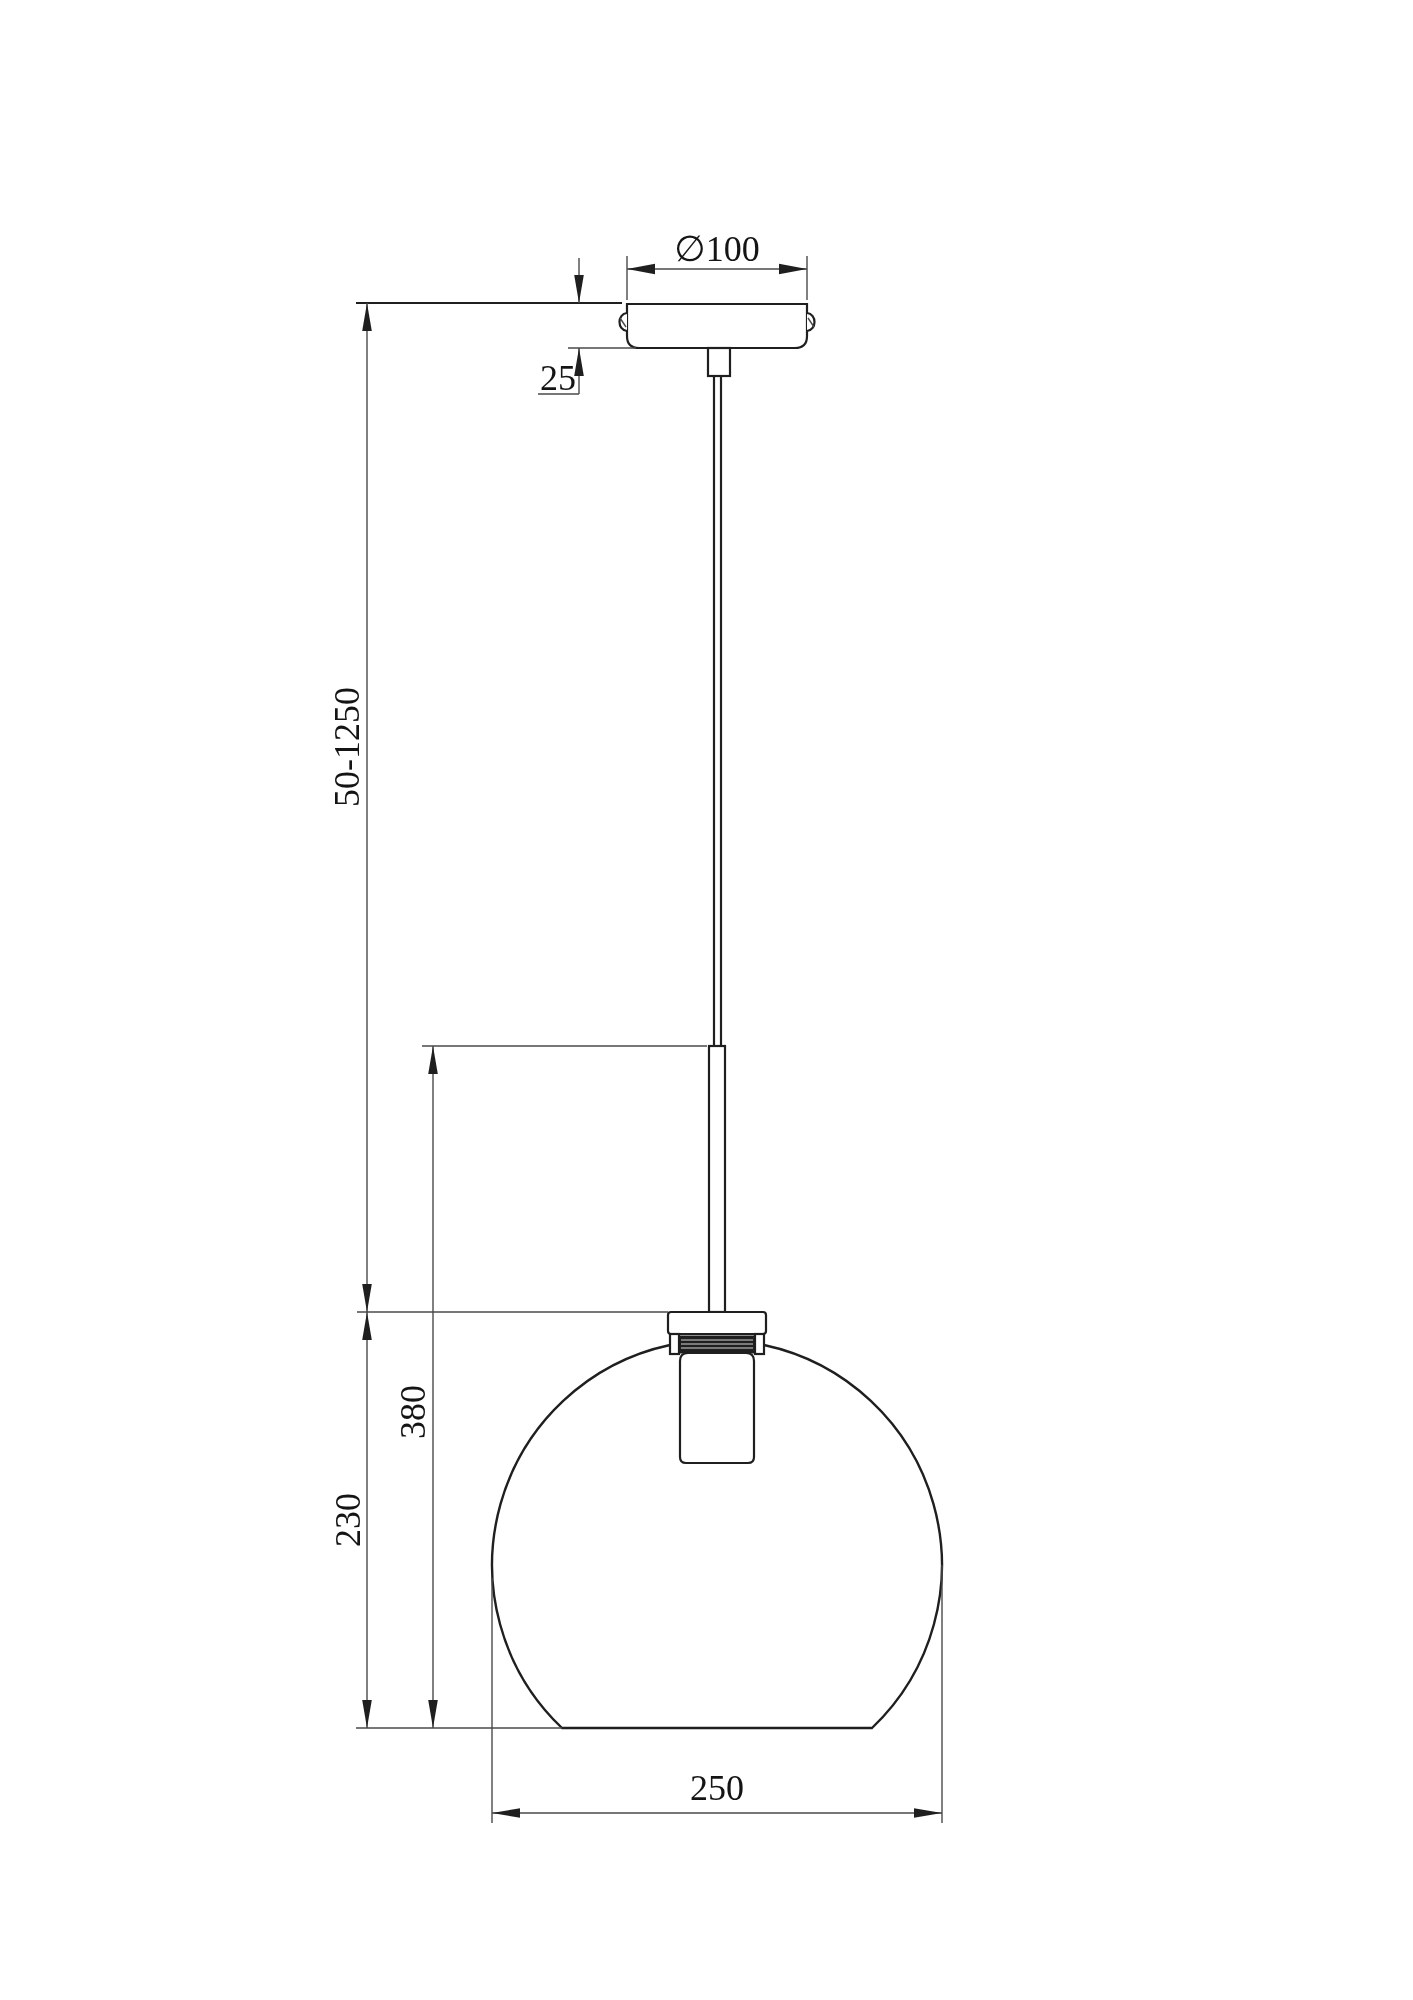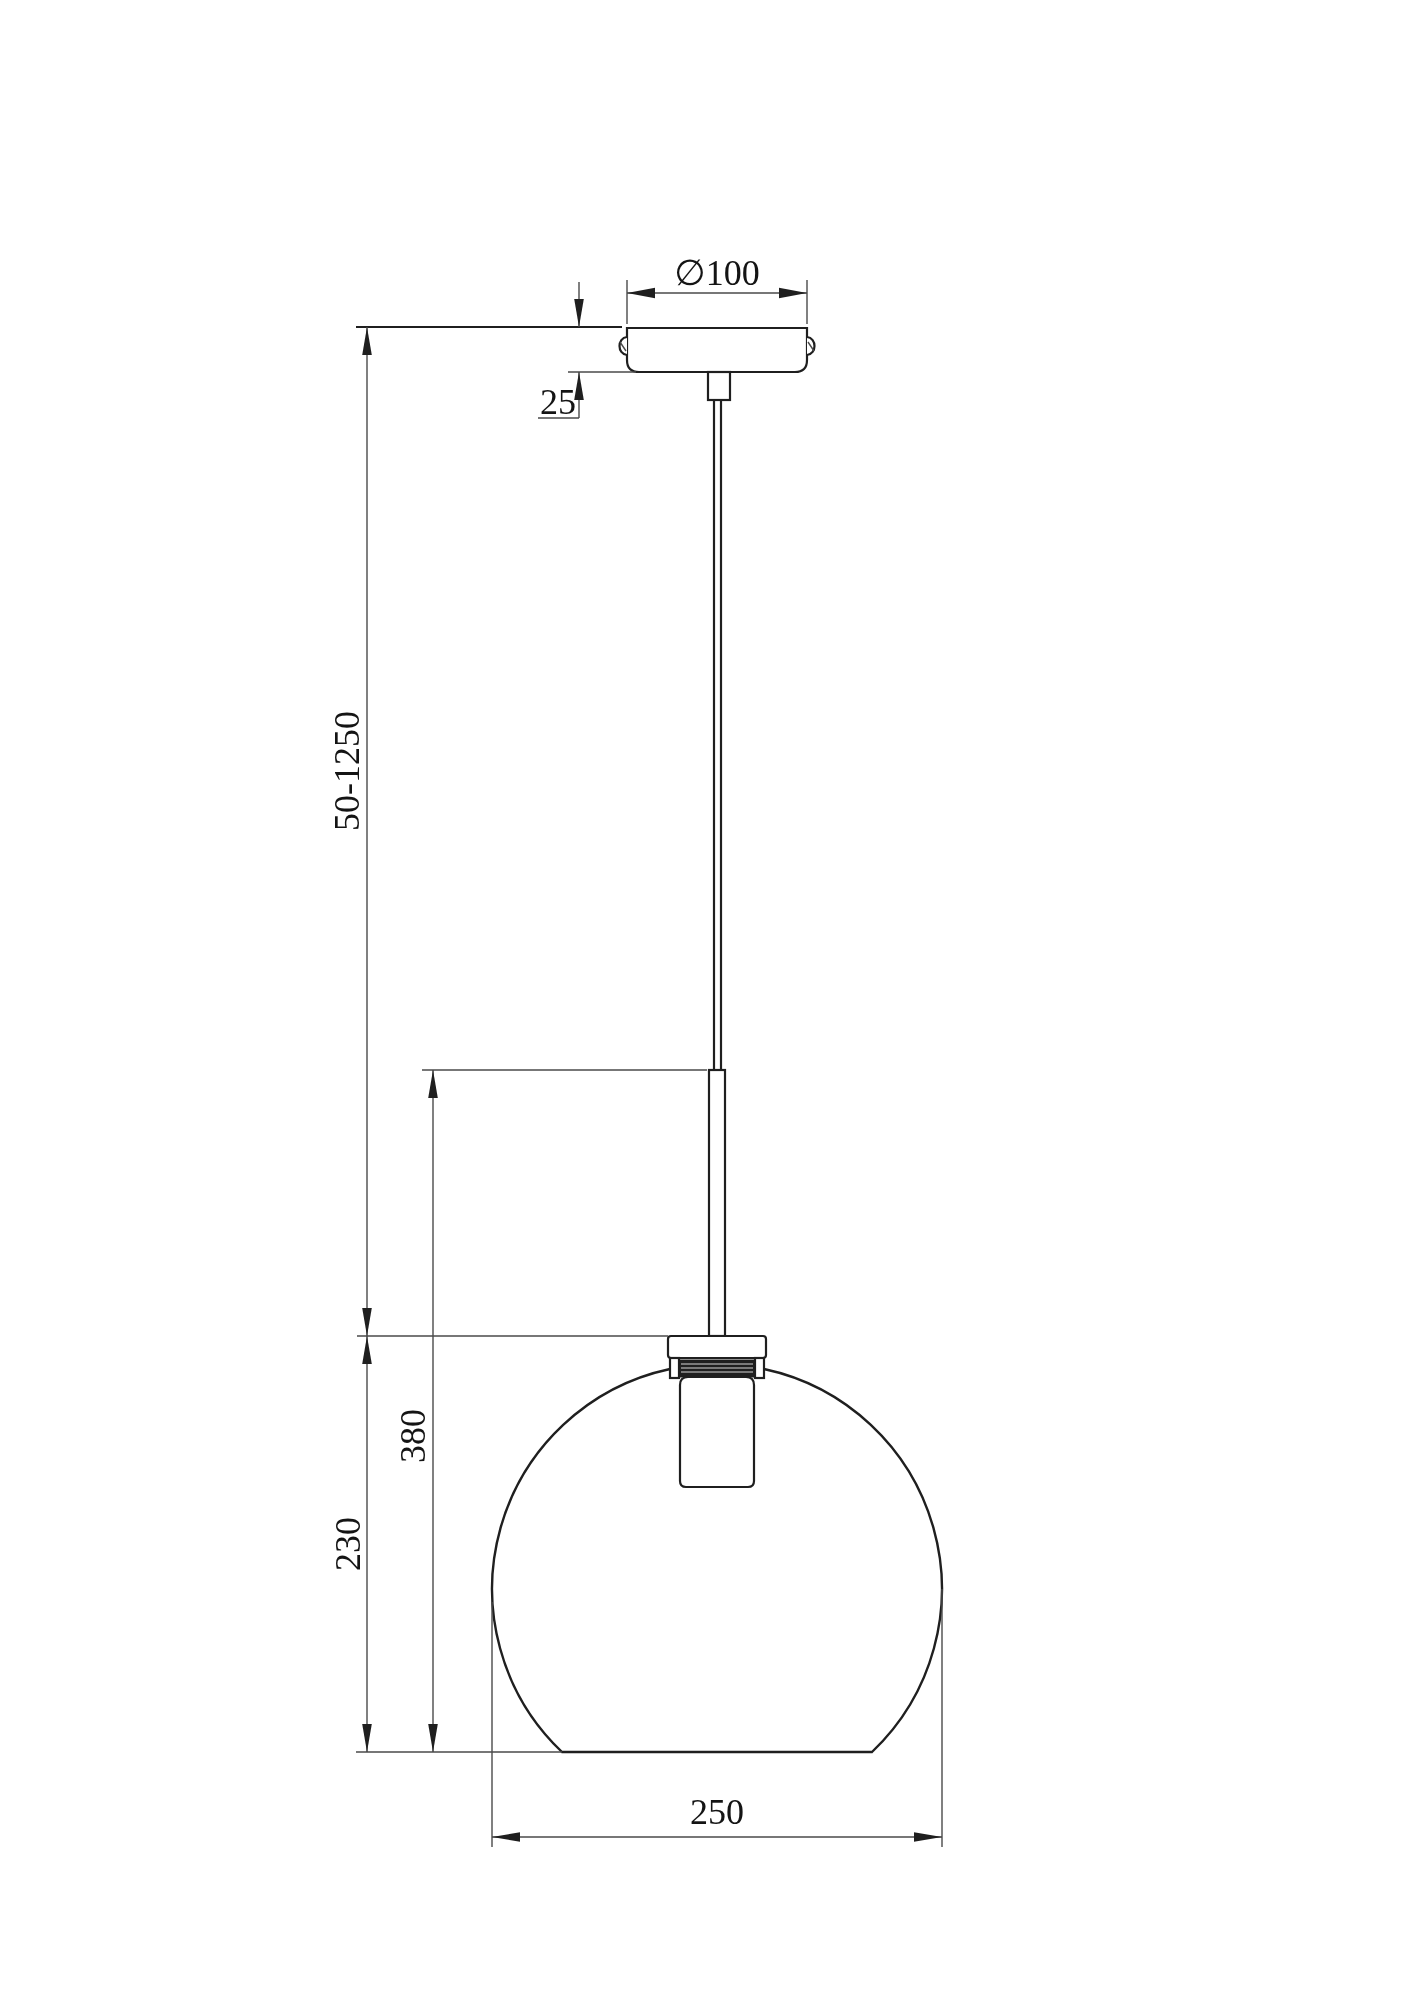--- a/index.html
+++ b/index.html
@@ -1,17 +1,17 @@
 <!DOCTYPE html>
 <html style="--bg: #ffffff; --line: #1f1f1f; --dim: #4a4a4a; --txt: #141414;"><head>
 <meta charset="utf-8">
 <style>
   html,body{margin:0;padding:0;background:#fff;}
   body{width:1413px;height:2000px;font-family:"Liberation Serif","DejaVu Serif",serif;}
-  #stage{width:1413px;height:1780px;background:var(--bg,#fff);margin-top:24px;}
+  #stage{width:1413px;height:1780px;background:var(--bg,#fff);}
   svg{display:block;}
   .obj{stroke:var(--line,#1f1f1f);stroke-width:2.2;fill:none;}
   .objf{stroke:var(--line,#1f1f1f);stroke-width:2.2;fill:#fff;}
   .shade{stroke:var(--line,#1f1f1f);stroke-width:2.4;fill:none;}
   .dim{stroke:var(--dim,#4a4a4a);stroke-width:1.4;fill:none;}
   .arrow{fill:var(--line,#1f1f1f);stroke:none;}
   .lbl{fill:var(--txt,#141414);font-size:36px;font-family:"Liberation Serif","DejaVu Serif",serif;}
   .thread{fill:var(--line,#1f1f1f);stroke:var(--line,#1f1f1f);stroke-width:1;}
   .threadline{stroke:#e8e8e8;stroke-width:1.2;fill:none;opacity:.9;}
 </style>

